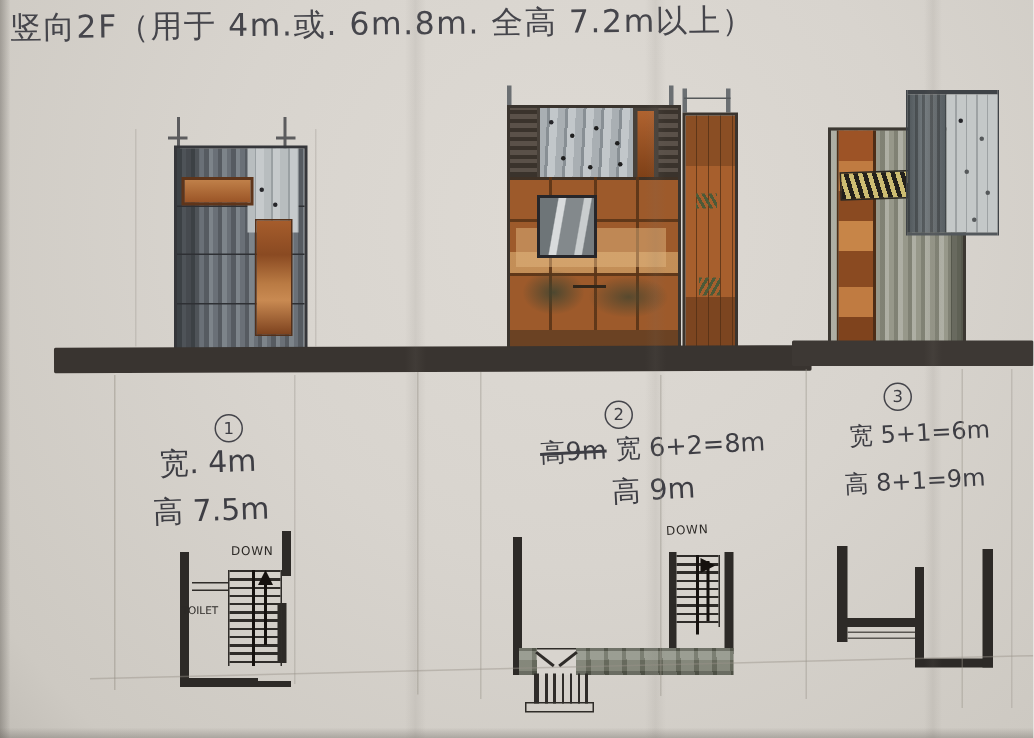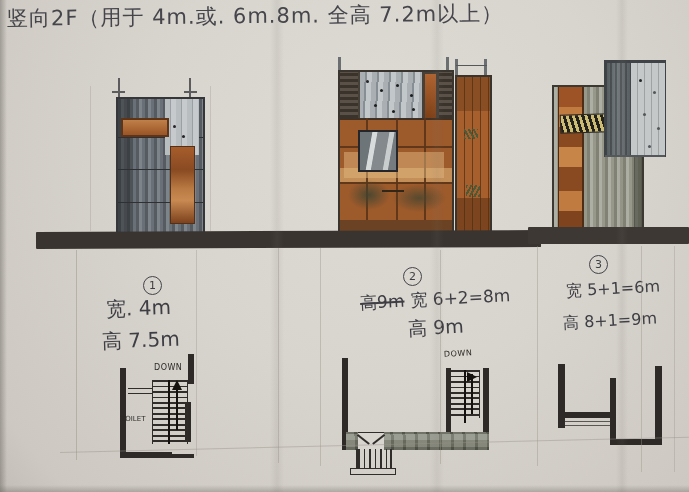--- a/index.html
+++ b/index.html
@@ -147,21 +147,21 @@
   <div class="txt" style="left:563px; top:313px; font-size:16px; transform:rotate(-3deg);">高 8+1=9m</div>
 
   <div class="abs" style="left:118px; top:352px; width:84px; height:112px;">
     <div class="wall" style="left:2px; top:16px; width:6px; height:86px;"></div>
     <div class="wall" style="left:70px; top:2px; width:6px; height:30px;"></div>
     <div class="wall" style="left:67px; top:50px; width:6px; height:40px;"></div>
     <div class="wall" style="left:2px; top:100px; width:52px; height:6px;"></div>
     <div class="wall" style="left:54px; top:102px; width:22px; height:4px;"></div>
 
     <div class="txt" style="left:36px; top:12px; font-size:8px; letter-spacing:.5px; color:#2d2a27;">DOWN</div>
-    <div class="txt" style="left:3px; top:64px; font-size:7px; color:#2d2a27;">TOILET</div>
+    <div class="txt" style="left:3px; top:52px; font-size:7px; color:#2d2a27;">TOILET</div>
 
     <div class="abs treads-h" style="left:34px; top:28px; width:34px; height:64px; border-left:1.5px solid #2f2c29; border-right:1.5px solid #2f2c29;">
       <div class="abs" style="left:15px; top:0; width:2px; height:100%; background:#15110e;"></div>
       <div class="abs" style="left:23px; top:8px; width:1.5px; height:42px; background:#15110e;"></div>
       <div class="abs" style="left:19px; top:0; width:0; height:0; border-left:5px solid transparent; border-right:5px solid transparent; border-bottom:10px solid #15110e;"></div>
     </div>
     <div class="abs" style="left:10px; top:36px; width:24px; height:1px; background:#2f2c29;"></div>
     <div class="abs" style="left:10px; top:41px; width:24px; height:1px; background:#2f2c29;"></div>
   </div>
 

